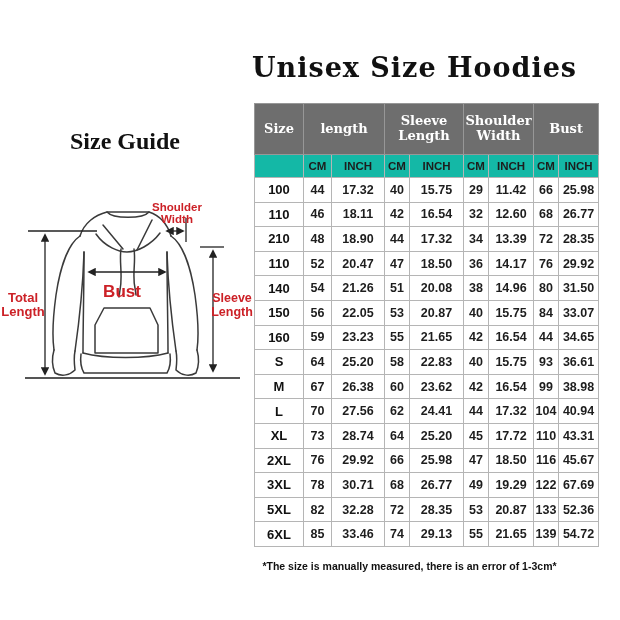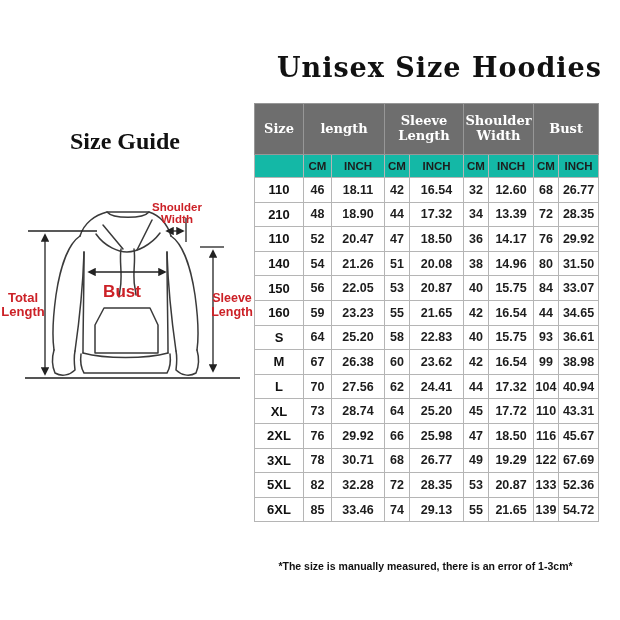--- a/index.html
+++ b/index.html
@@ -2,21 +2,21 @@
 <html style="--header-bg: #6e6e6e; --label-red: #cc2127;"><head>
 <meta charset="utf-8">
 <style>
   * { margin:0; padding:0; box-sizing:border-box; }
   html,body { background:#fff; }
   body { width:620px; height:620px; font-family:"Liberation Sans",sans-serif; }
   .canvas { position:relative; width:620px; height:620px; background:#fff; overflow:hidden; }
 
   .main-title {
     position:absolute; left:252px; top:52px; width:350px;
-    text-align:right; font-family:"DejaVu Serif",serif; font-weight:bold;
+    text-align:left; font-family:"DejaVu Serif",serif; font-weight:bold;
     font-size:27px; letter-spacing:1px; color:#111; white-space:nowrap;
   }
   .guide-title {
     position:absolute; left:0; top:128px; width:250px;
     text-align:center; font-family:Liberation Serif, serif; font-weight:bold;
     font-size:24px; color:#111;
   }
 
   table.size-table {
     position:absolute; left:254px; top:103px; width:345px;
@@ -33,21 +33,21 @@
   }
   .unit-row th {
     height:23px; font-size:11.5px; font-weight:bold; color:#1d1d1d; background:#14b8a6;
   }
   .size-table td {
     height:24.6px; font-size:12.5px; font-weight:bold; color:#1d1d1d; background:#fff;
   }
   .size-table td.size-col { font-size:13px; color:#111; }
 
   .footnote {
-    position:absolute; left:253px; top:560px; width:345px;
+    position:absolute; left:237px; top:560px; width:345px;
     text-align:center; font-size:10.5px; font-weight:bold; color:#111;
   }
 
   .hoodie-svg { position:absolute; left:0; top:190px; }
   .red-label text {
     fill:var(--label-red,#cc2127);
     font-family:"Liberation Sans",sans-serif; font-weight:bold;
   }
 </style>
 </head>
@@ -143,20 +143,31 @@
           <th>CM</th>
           <th>INCH</th>
           <th>CM</th>
           <th>INCH</th>
           <th>CM</th>
           <th>INCH</th>
         </tr>
     </thead>
     <tbody>
         <tr>
+          <td class="size-col">100</td>
+          <td>44</td>
+          <td>17.32</td>
+          <td>40</td>
+          <td>15.75</td>
+          <td>29</td>
+          <td>11.42</td>
+          <td>66</td>
+          <td>25.98</td>
+        </tr>
+        <tr>
           <td class="size-col">110</td>
           <td>46</td>
           <td>18.11</td>
           <td>42</td>
           <td>16.54</td>
           <td>32</td>
           <td>12.60</td>
           <td>68</td>
           <td>26.77</td>
         </tr>

